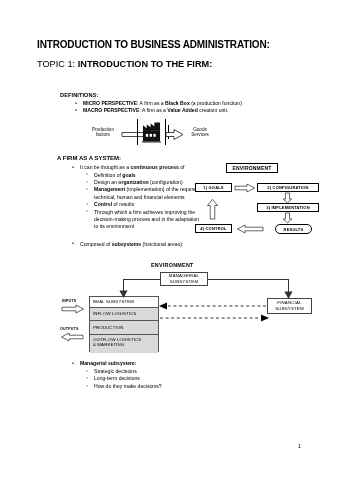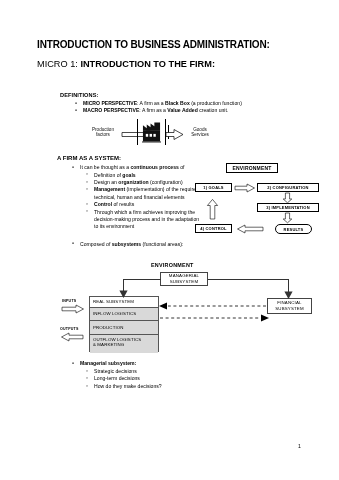--- a/index.html
+++ b/index.html
@@ -242,21 +242,21 @@
 
   svg { display: block; overflow: visible; }
 </style>
 </head>
 <body>
 
 <div class="page">
 
   <div class="doc-title">INTRODUCTION TO BUSINESS ADMINISTRATION:</div>
 
-  <div class="topic-title"><span>MICRO 1: </span><span class="b">INTRODUCTION TO THE FIRM:</span></div>
+  <div class="topic-title"><span>TOPIC 1: </span><span class="b">INTRODUCTION TO THE FIRM:</span></div>
 
   <div class="definitions">DEFINITIONS:</div>
 
   <div class="bl def-list">
     <div class="row"><b>MICRO PERSPECTIVE</b><span>: A firm as a </span><b>Black Box</b><span> (a production function)</span></div>
     <div class="row"><b>MACRO PERSPECTIVE</b><span>: A firm as a </span><b>Value Added</b><span> creation unit.</span></div>
   </div>
 
   <div class="fig1">
     <div class="lbl left">Production

